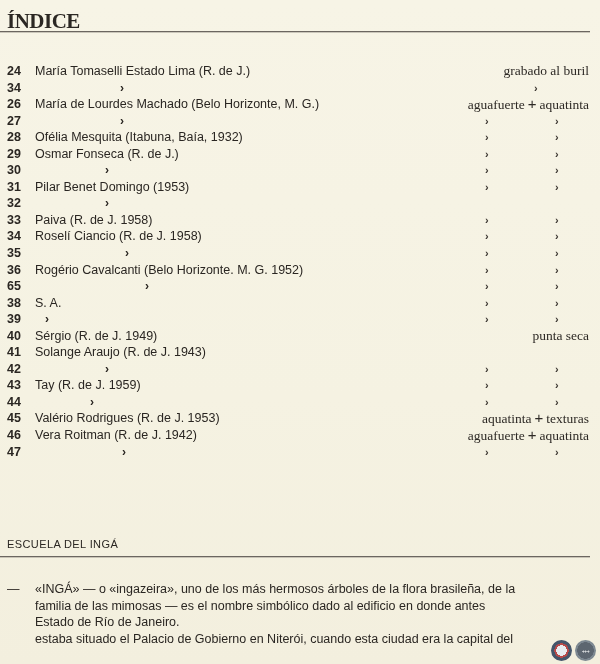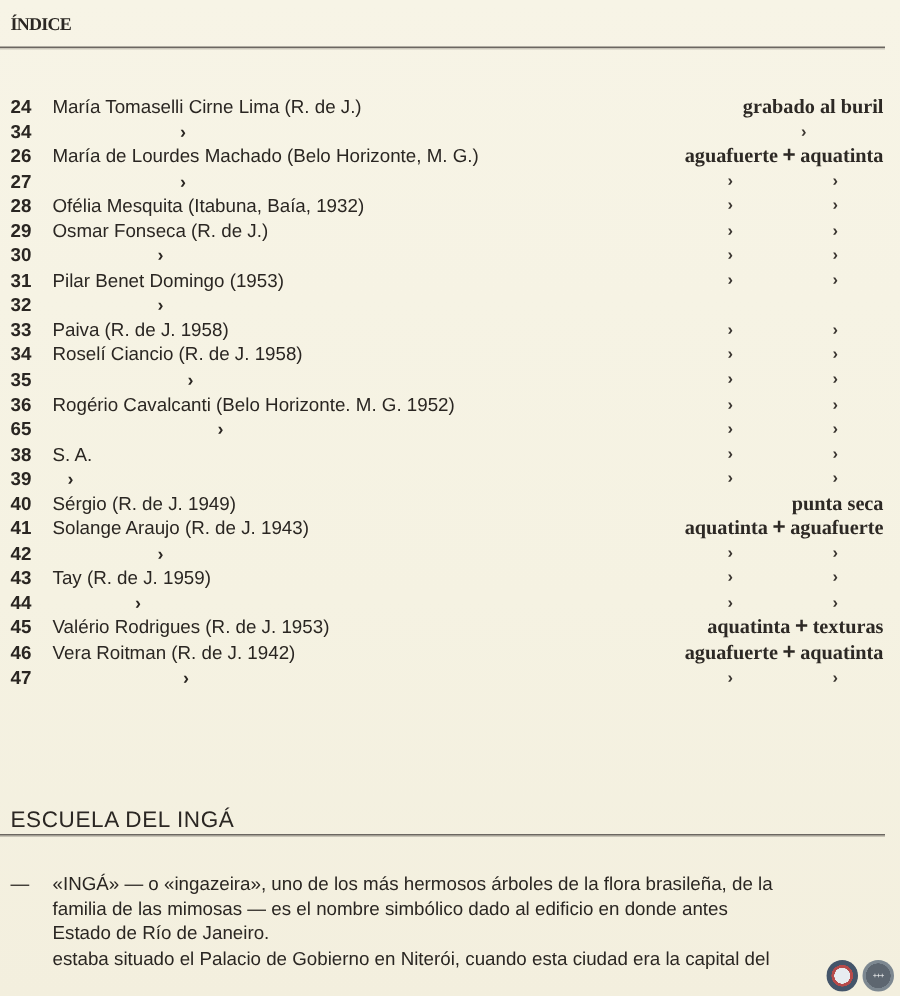--- a/index.html
+++ b/index.html
@@ -6,31 +6,31 @@
   body {
     width: 600px; height: 664px; overflow: hidden;
     background: #f6f3e3;
     font-family: "Liberation Sans", sans-serif;
     color: #2a2622;
     position: relative;
   }
   .page { position: absolute; left: 0; top: 0; width: 600px; height: 664px;
     background: linear-gradient(180deg, #f7f4e6 0%, #f5f2e2 60%, #f3efde 100%); }
   .heading { position: absolute; left: 7px; font-size: 13.5px; letter-spacing: 0.2px; color: #2b2723; }
-  .h-index { top: 9px; font-family: "Liberation Serif", serif; font-weight: bold; font-size: 12px; letter-spacing: -0.5px; }
-  .h-school { top: 538px; font-size: 15px; letter-spacing: 0.4px; }
+  .h-index { top: 9px; font-family: "Liberation Serif", serif; font-weight: bold; font-size: 21px; letter-spacing: -0.5px; }
+  .h-school { top: 538px; font-size: 11px; letter-spacing: 0.4px; }
   .rule { position: absolute; left: 0; width: 590px; height: 1px; background: #6b6660; box-shadow: 0 1px 0 rgba(120,115,105,0.35); }
   .rule-1 { top: 31px; }
   .rule-2 { top: 556px; }
   .rows { position: absolute; left: 0; top: 63px; width: 600px; }
   .row { position: relative; height: 16.55px; font-size: 12.5px; line-height: 16.55px; white-space: nowrap; }
   .num { position: absolute; left: 7px; font-weight: bold; color: #2a2622; }
   .name { position: absolute; left: 35px; color: #2a2622; }
   .ditto-name { position: absolute; font-weight: bold; font-size: 12px; }
-  .tech { position: absolute; right: 11px; text-align: left; font-family: "Liberation Serif", serif; font-size: 13.5px; color: #2d2925; font-weight: bold; }
+  .tech { position: absolute; right: 11px; text-align: left; font-family: "Liberation Serif", serif; font-size: 13.5px; color: #2d2925; }
   .ditto-l { position: absolute; left: 485px; font-weight: bold; font-size: 11px; color: #3a3530; }
   .ditto-r { position: absolute; left: 555px; font-weight: bold; font-size: 11px; color: #3a3530; }
   .ditto-c { position: absolute; left: 534px; font-weight: bold; font-size: 11px; color: #3a3530; }
   .plus { font-family: "Liberation Sans", sans-serif; font-size: 15px; margin: 0 3px; }
   .para { position: absolute; left: 7px; top: 581px; width: 585px; font-size: 12.5px; line-height: 16.5px; color: #2a2622; }
   .dash { position: absolute; left: 0; top: 0; }
   .para-text { position: absolute; left: 28px; top: 0; width: 560px; }
   .para-text span { display: block; white-space: nowrap; }
   .logos { position: absolute; left: 549px; top: 640px; width: 50px; height: 22px; }
   .logo { position: absolute; top: 0; width: 21px; height: 21px; border-radius: 50%; }
@@ -41,21 +41,21 @@
 </head>
 <body>
 
 <div class="page">
   <div class="heading h-index">ÍNDICE</div>
   <div class="rule rule-1"></div>
 
   <div class="rows" id="rows">
       <div class="row">
         <span class="num">24</span>
-        <span class="name">María Tomaselli Cirne Lima (R. de J.)</span>
+        <span class="name">María Tomaselli Estado Lima (R. de J.)</span>
         <span class="tech">grabado al buril</span>
       </div>
       <div class="row">
         <span class="num">34</span>
         <span class="ditto-name" style="left: 120px;">›</span>
         <span class="ditto-c">›</span>
       </div>
       <div class="row">
         <span class="num">26</span>
         <span class="name">María de Lourdes Machado (Belo Horizonte, M. G.)</span>
@@ -138,21 +138,20 @@
         <span class="ditto-r">›</span>
       </div>
       <div class="row">
         <span class="num">40</span>
         <span class="name">Sérgio (R. de J. 1949)</span>
         <span class="tech">punta seca</span>
       </div>
       <div class="row">
         <span class="num">41</span>
         <span class="name">Solange Araujo (R. de J. 1943)</span>
-        <span class="tech"><span>aquatinta</span><span class="plus">+</span><span>aguafuerte</span></span>
       </div>
       <div class="row">
         <span class="num">42</span>
         <span class="ditto-name" style="left: 105px;">›</span>
         <span class="ditto-l">›</span>
         <span class="ditto-r">›</span>
       </div>
       <div class="row">
         <span class="num">43</span>
         <span class="name">Tay (R. de J. 1959)</span>

